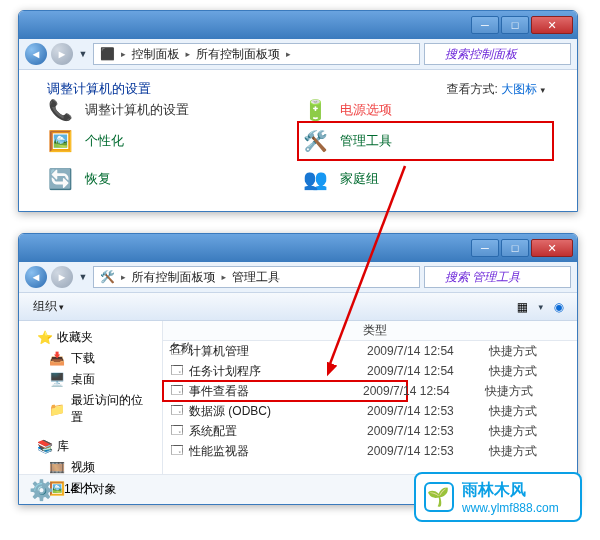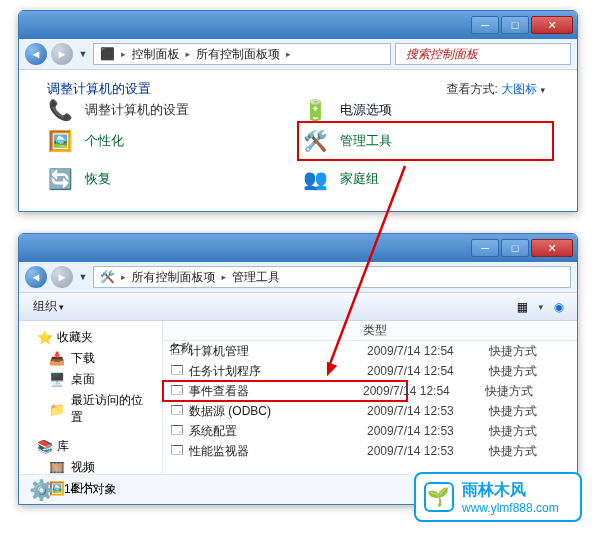--- a/index.html
+++ b/index.html
@@ -64,28 +64,28 @@
   background: #fff;
   border: 1px solid #a8bcd4;
   display: flex;
   align-items: center;
   padding: 0 4px;
   gap: 2px;
 }
 .path-seg { color: #222; padding: 0 2px; }
 .path-seg.sep { color: #555; font-size: 9px; }
 .search-input {
-  width: 176px;
+  width: 147px;
   height: 22px;
   background: #fff;
   border: 1px solid #a8bcd4;
   display: flex;
   align-items: center;
-  padding: 0 10px;
-  color: #b91c1c;
+  padding: 0 20px;
+  color: #6d28d9;
   font-style: italic;
 }
 .panel-body {
   background: #fff;
   height: calc(100% - 59px);
   overflow: hidden;
   text-align: center;
 }
 .cp-header {
   display: flex; justify-content: space-between; align-items: center;
@@ -225,21 +225,21 @@
         <span style="font-size:9px;">▾</span>
       </div>
     </div>
     <div class="items-grid">
       <div class="item" style="overflow:hidden;height:24px;margin-top:-4px;">
         <span class="icon">📞</span>
         <span class="label" style="color:#333">调整计算机的设置</span>
       </div>
       <div class="item" style="overflow:hidden;height:24px;margin-top:-4px;">
         <span class="icon">🔋</span>
-        <span class="label" style="color:#0f172a">电源选项</span>
+        <span class="label" style="color:#ef4444">电源选项</span>
       </div>
       <div class="item">
         <span class="icon">🖼️</span>
         <span class="label">个性化</span>
       </div>
       <div class="item highlight-red">
         <span class="icon">🛠️</span>
         <span class="label">管理工具</span>
       </div>
       <div class="item">
@@ -264,20 +264,21 @@
     <span class="nav-btn">◄</span>
     <span class="nav-btn disabled">►</span>
     <span class="dropdown-arrow">▼</span>
     <div class="path-input">
       <span class="path-seg">🛠️</span>
       <span class="path-seg sep">▸</span>
       <span class="path-seg">所有控制面板项</span>
       <span class="path-seg sep">▸</span>
       <span class="path-seg">管理工具</span>
     </div>
+    <div class="search-input">搜索 管理工具</div>
   </div>
   <div class="toolbar">
     <span class="tb-btn">
       <span>组织</span>
       <span style="font-size:9px;">▾</span>
     </span>
     <span class="tb-spacer"></span>
     <span class="tb-icon-sq">▦</span>
     <span style="font-size:9px;color:#345;">▾</span>
     <span class="tb-icon-sq" style="color:#0a6ad6;">◉</span>

